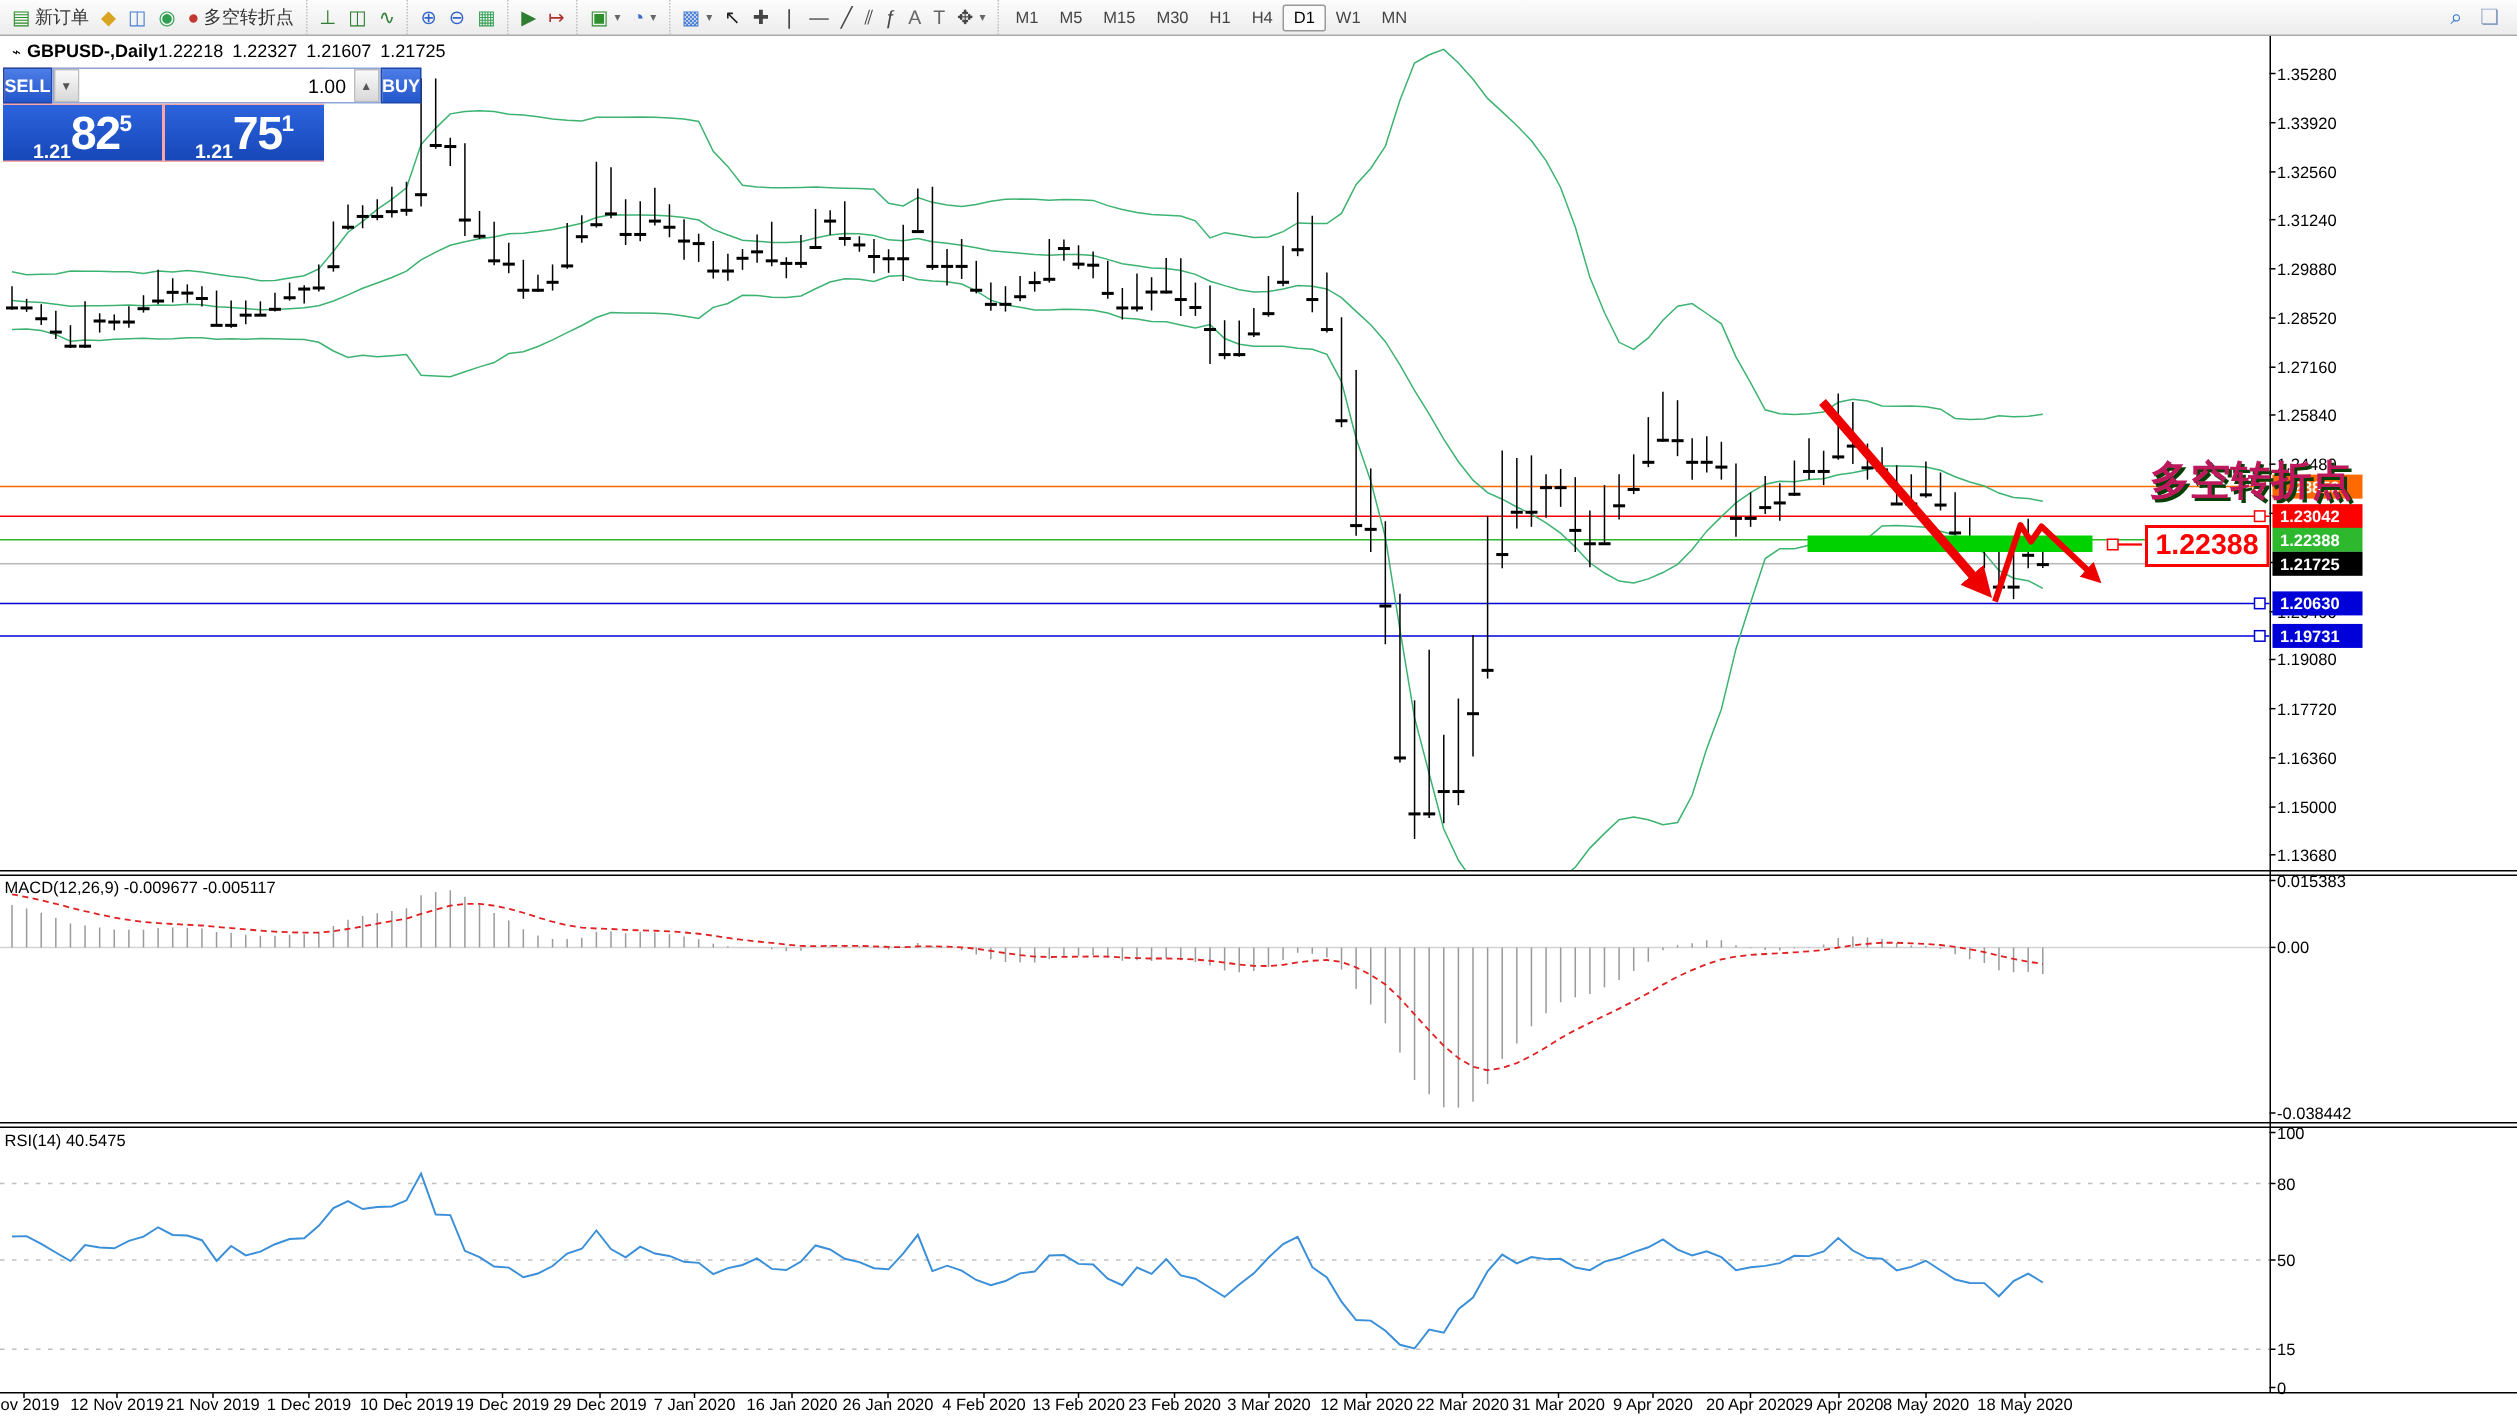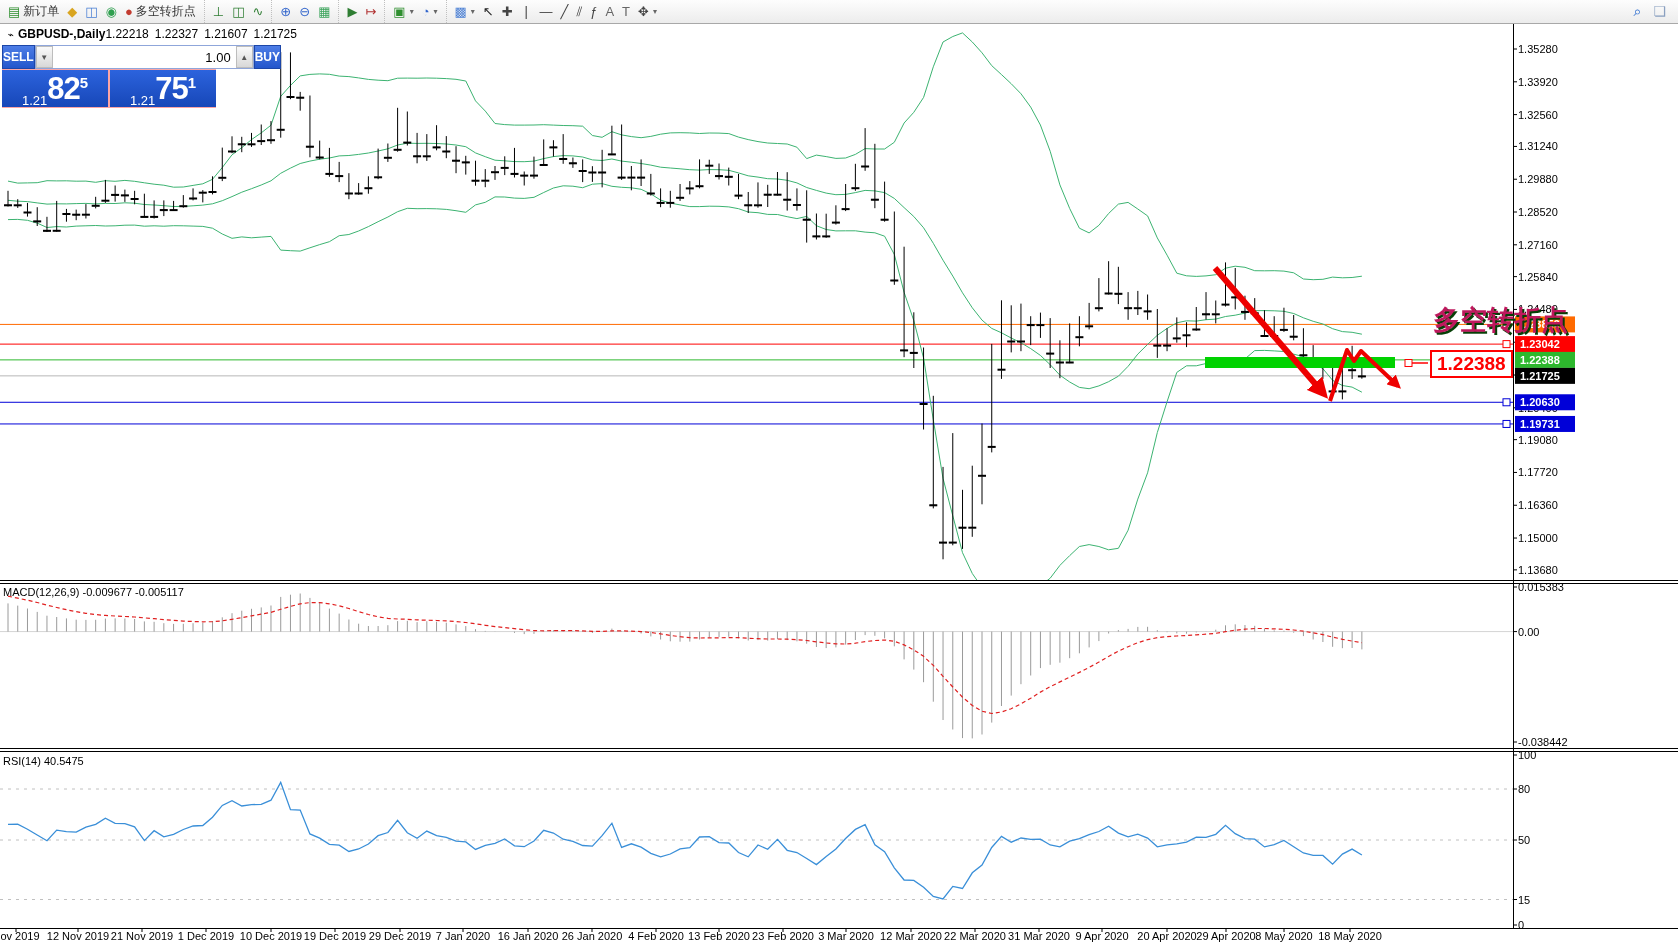--- a/index.html
+++ b/index.html
@@ -33,21 +33,21 @@
   .btn-sell,.btn-buy{width:60px;background:linear-gradient(#4d7de6,#2356cc);color:#fff;font-weight:bold;
        font-size:12px;display:flex;align-items:center;justify-content:center;cursor:pointer;border:1px solid #1c46a8;box-sizing:border-box}
   .vol-box{flex:1;display:flex;background:#fff;border:1px solid #8fa6da;box-sizing:border-box}
   .vol-btn{width:17px;background:linear-gradient(#fafafa,#d8d8d8);color:#555;font-size:8px;display:flex;
        align-items:center;justify-content:center;cursor:pointer;border:1px solid #bdbdbd;box-sizing:border-box}
   .vol-input{flex:1;border:none;outline:none;text-align:right;font-size:13px;padding-right:5px;min-width:0;
        font-family:"Liberation Sans",sans-serif}
   .tp-prices{display:flex;gap:2px;height:37px;margin-top:1px}
   .price-cell{flex:1;background:linear-gradient(#2c63dd,#1747b8);color:#fff;display:flex;align-items:center;
        justify-content:center;cursor:pointer}
-  .p-small{font-size:13px;font-weight:normal;margin-top:23px}
+  .p-small{font-size:13px;font-weight:bold;margin-top:23px}
   .p-big{font-size:31px;font-weight:bold;line-height:1;letter-spacing:-1px}
   .p-sup{font-size:15px;font-weight:bold;margin-bottom:12px}
   svg{position:absolute;top:0;left:0;z-index:1}
 </style>
 </head>
 <body>
 
 <div class="toolbar" id="toolbar">
     <div class="tb-group">
       <span class="tb-item">
@@ -137,20 +137,31 @@
       <span class="tb-item">
         <span class="g" style="color: rgb(102, 102, 102);">A</span>
       </span>
       <span class="tb-item">
         <span class="g" style="color: rgb(102, 102, 102);">T</span>
       </span>
       <span class="tb-item">
         <span class="g" style="color: rgb(68, 68, 68);">✥</span>
         <span class="dd">▾</span>
       </span>
+    </div>
+    <div class="tb-group">
+      <span class="tf">M1</span>
+      <span class="tf">M5</span>
+      <span class="tf">M15</span>
+      <span class="tf">M30</span>
+      <span class="tf">H1</span>
+      <span class="tf">H4</span>
+      <span class="tf active">D1</span>
+      <span class="tf">W1</span>
+      <span class="tf">MN</span>
     </div>
     <div class="tb-right">
       <span style="color: rgb(47, 111, 208); font-size: 14px; cursor: pointer;">⌕</span>
       <span style="color: rgb(138, 160, 192); font-size: 14px; cursor: pointer;">❏</span>
     </div>
   </div>
 
 <svg id="chart-svg" width="1678" height="944">
     <defs>
       <clipPath id="cpMain">

